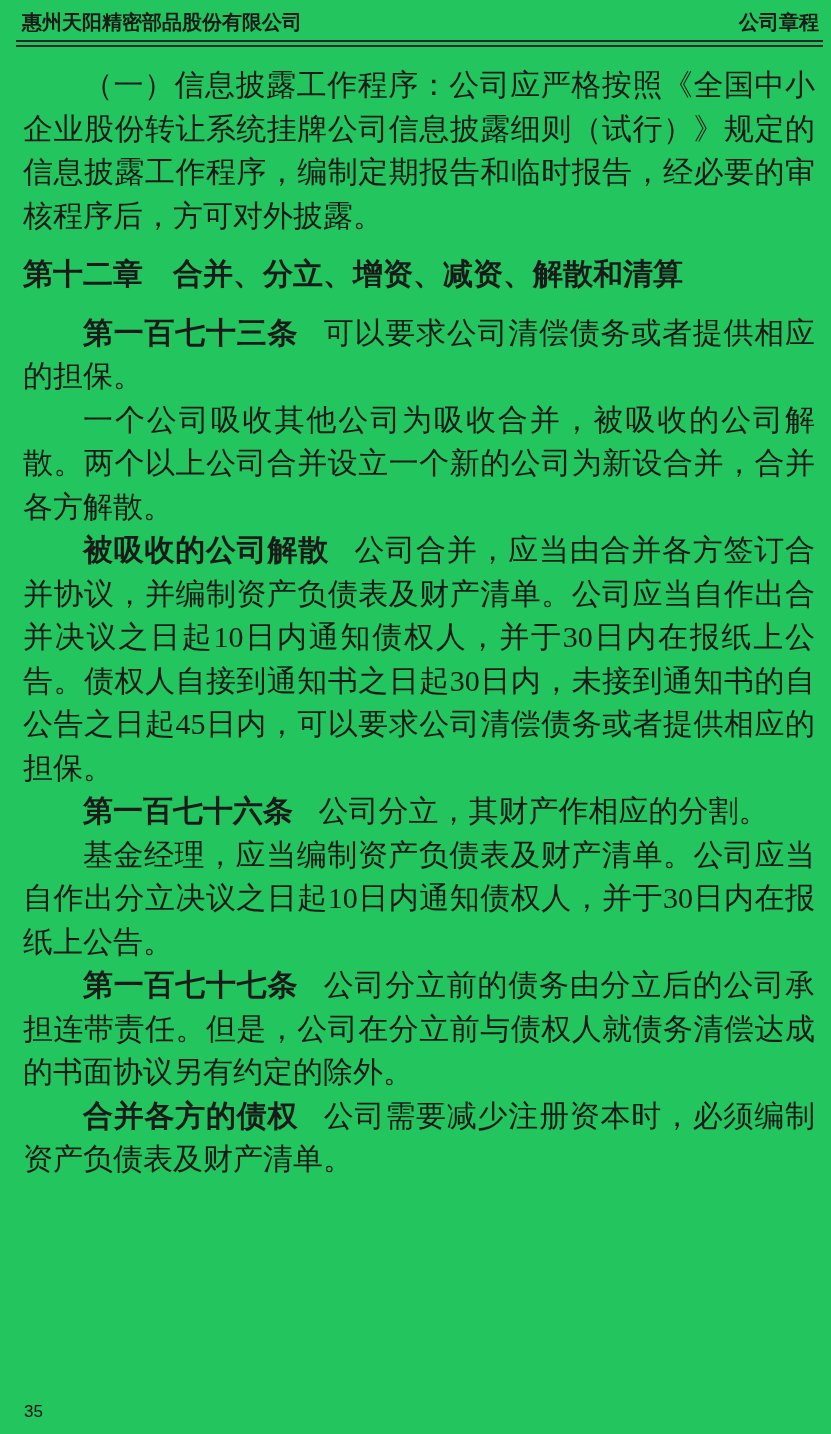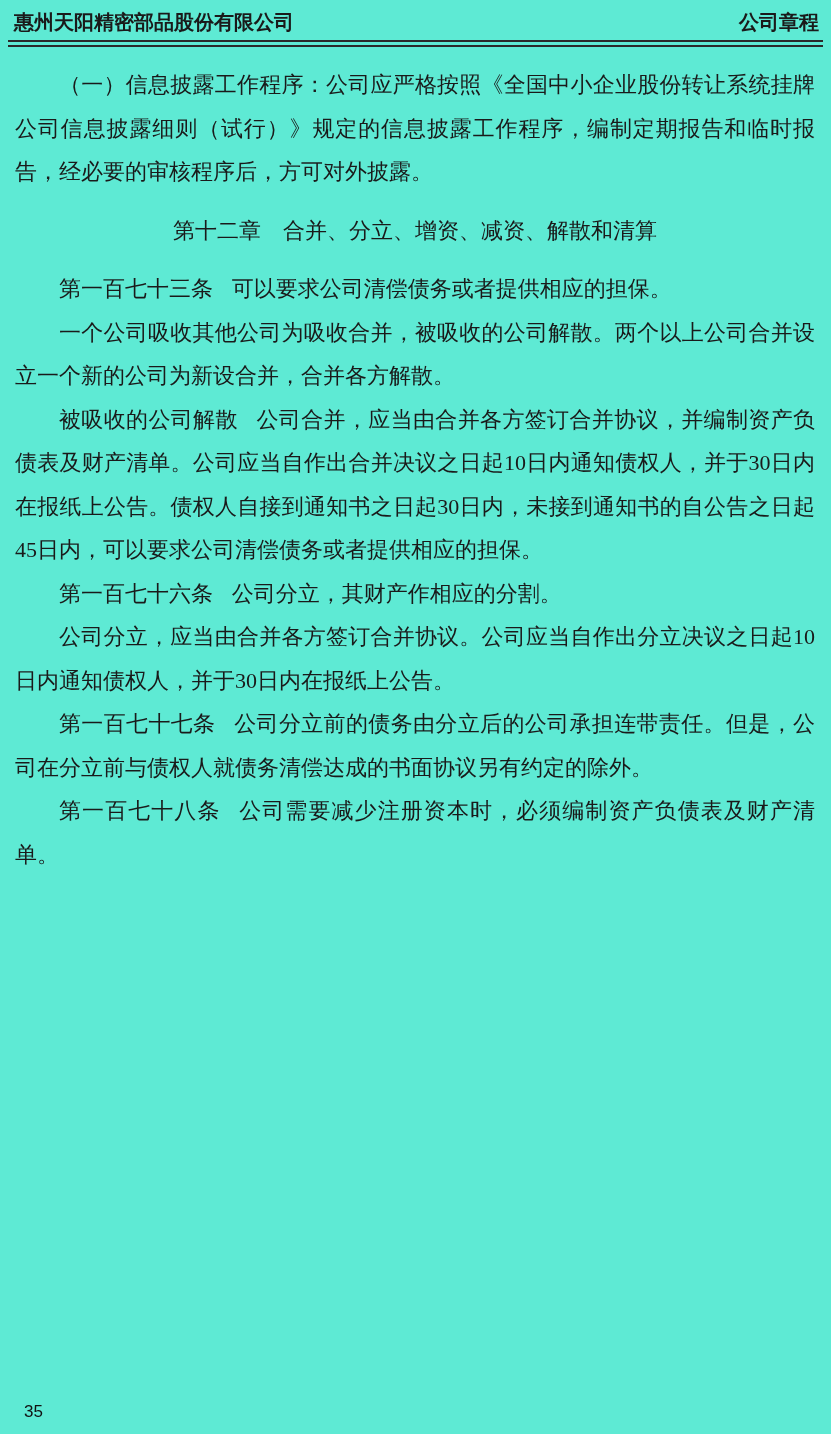--- a/index.html
+++ b/index.html
@@ -12,57 +12,58 @@
     height: 1434px;
     overflow: hidden;
     font-family: "Liberation Serif", "DejaVu Serif", serif;
     color: #1a1a1a;
   }
   .page {
     position: relative;
     width: 831px;
     height: 1434px;
     box-sizing: border-box;
-    background: #5eead4;
+    background: #22c55e;
+    padding-left: 8px;
   }
   .page-header {
     display: flex;
     justify-content: space-between;
     align-items: flex-end;
     padding: 8px 12px 4px 14px;
     font-size: 20px;
     font-weight: 700;
     line-height: 28px;
   }
   .header-rule {
     margin: 0 8px;
     height: 3px;
     border-top: 2px solid #2a2a2a;
     border-bottom: 2px solid #2a2a2a;
   }
   .doc-body {
     padding: 16px 16px 0 15px;
-    font-size: 22px;
+    font-size: 30px;
     line-height: 43.5px;
     text-align: justify;
     text-justify: inter-ideograph;
   }
   .doc-body p {
     margin: 0;
     text-indent: 2em;
   }
   .doc-body p.heading-chapter,
   .doc-body p.heading-section {
     text-indent: 0;
-    text-align: center;
-    font-weight: 400;
+    text-align: left;
+    font-weight: 700;
     margin: 15px 0;
   }
   .article-lead {
-    font-weight: 400;
+    font-weight: 700;
     margin-right: 0.85em;
   }
   .page-footer {
     position: absolute;
     left: 0;
     bottom: 12px;
     width: 100%;
     text-align: left;
     font-size: 17px;
     font-family: "Liberation Sans", "DejaVu Sans", sans-serif;
@@ -82,22 +83,22 @@
 
   <div class="header-rule"></div>
 
   <main class="doc-body">
       <p>（一）信息披露工作程序：公司应严格按照《全国中小企业股份转让系统挂牌公司信息披露细则（试行）》规定的信息披露工作程序，编制定期报告和临时报告，经必要的审核程序后，方可对外披露。</p>
       <p class="heading-chapter">第十二章　合并、分立、增资、减资、解散和清算</p>
       <p><span class="article-lead">第一百七十三条</span><span>可以要求公司清偿债务或者提供相应的担保。</span></p>
       <p>一个公司吸收其他公司为吸收合并，被吸收的公司解散。两个以上公司合并设立一个新的公司为新设合并，合并各方解散。</p>
       <p><span class="article-lead">被吸收的公司解散</span><span>公司合并，应当由合并各方签订合并协议，并编制资产负债表及财产清单。公司应当自作出合并决议之日起10日内通知债权人，并于30日内在报纸上公告。债权人自接到通知书之日起30日内，未接到通知书的自公告之日起45日内，可以要求公司清偿债务或者提供相应的担保。</span></p>
       <p><span class="article-lead">第一百七十六条</span><span>公司分立，其财产作相应的分割。</span></p>
-      <p>公司分立，应当由合并各方签订合并协议。公司应当自作出分立决议之日起10日内通知债权人，并于30日内在报纸上公告。</p>
+      <p>基金经理，应当编制资产负债表及财产清单。公司应当自作出分立决议之日起10日内通知债权人，并于30日内在报纸上公告。</p>
       <p><span class="article-lead">第一百七十七条</span><span>公司分立前的债务由分立后的公司承担连带责任。但是，公司在分立前与债权人就债务清偿达成的书面协议另有约定的除外。</span></p>
-      <p><span class="article-lead">第一百七十八条</span><span>公司需要减少注册资本时，必须编制资产负债表及财产清单。</span></p>
+      <p><span class="article-lead">合并各方的债权</span><span>公司需要减少注册资本时，必须编制资产负债表及财产清单。</span></p>
     </main>
 
   <footer class="page-footer">
     <span>35</span>
   </footer>
 
 </div>
 
 </body></html>

